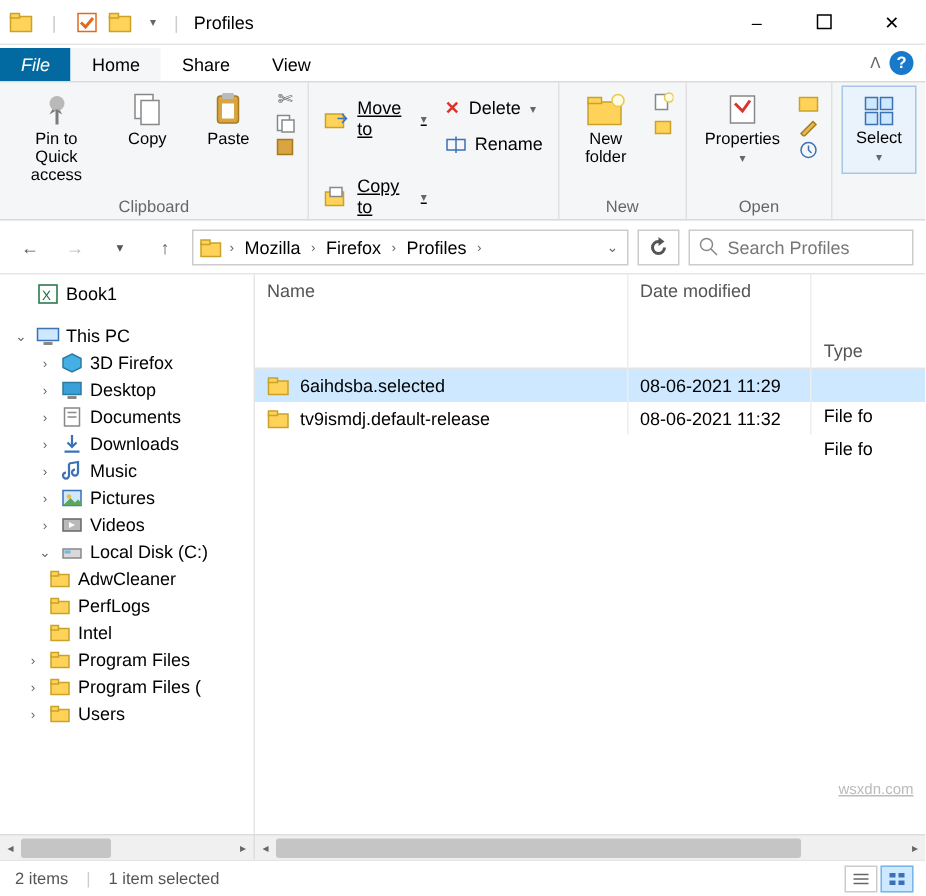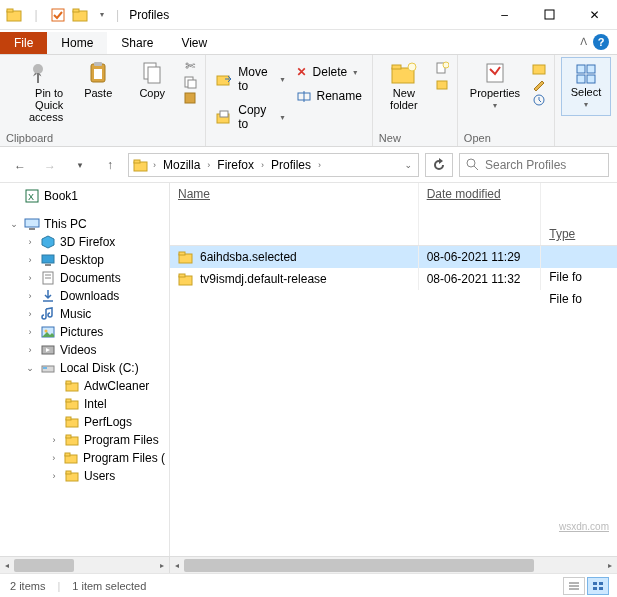--- a/index.html
+++ b/index.html
@@ -5,50 +5,50 @@
 * { box-sizing: border-box; font-family: "Segoe UI", Tahoma, sans-serif; }
 body { margin: 0; width:617px; height:597px; background:#fff; font-size:12px; color:#000; overflow:hidden;}
 .titlebar { height:30px; display:flex; align-items:center; border-bottom:1px solid #e5e5e5;}
 .qat { display:flex; align-items:center; gap:6px; padding:0 6px; height:100%;}
 .qicon { width:16px; height:16px; display:flex; align-items:center; justify-content:center;}
 .titlebar .title { margin-left:4px; }
 .win-controls { margin-left:auto; display:flex;}
 .win-btn { width:45px; height:30px; display:flex; align-items:center; justify-content:center;}
 .tabs { height:25px; display:flex; align-items:flex-end; border-bottom:1px solid #dadada; position:relative;}
 .tab { padding:4px 14px; font-size:12px; cursor:default;}
-.tab.file { background:#c2410c; color:#fff;}
+.tab.file { background:#0369a1; color:#fff;font-style:italic;}
 .tab.active { background:#f5f6f7;}
 .help-icon { position:absolute; right:8px; top:4px; width:16px; height:16px; border-radius:50%; background:#1979ca; color:#fff; display:flex; align-items:center; justify-content:center; font-size:11px; font-weight:bold;}
 .collapse-icon { position:absolute; right:30px; top:6px; font-size:10px; color:#666;}
 .ribbon { height:92px; background:#f5f6f7; display:flex; border-bottom:1px solid #dadada;}
 .group { border-right:1px solid #e1e1e1; display:flex; flex-direction:column; padding:2px 6px 0 6px;}
 .group-body { flex:1; display:flex; align-items:flex-start; gap:4px;}
-.group-label { font-size:11px; color:#666; padding:2px 0;}
+.group-label { text-align:center; font-size:11px; color:#666; padding:2px 0;}
 .big-btn { display:flex; flex-direction:column; align-items:center; justify-content:flex-start; padding:4px 6px; gap:2px; text-align:center; min-width:50px;}
 .big-btn .lbl { font-size:11px; line-height:1.1;}
 .small-col { display:flex; flex-direction:column; gap:2px; padding-top:2px;}
 .small-btn { display:flex; align-items:center; gap:6px; padding:2px 4px; font-size:12px;}
 .mini {width:18px; display:flex; justify-content:center;}
 .select-grp .big-btn { border:1px solid #a8c7e8; background:#eaf3fb; padding:6px;}
 .nav { height:36px; display:flex; align-items:center; gap:6px; padding:0 8px; border-bottom:1px solid #e5e5e5;}
 .nav-arrow { width:24px; height:24px; display:flex; align-items:center; justify-content:center; color:#555;}
 .addr { flex:1; height:24px; border:1px solid #ccc; display:flex; align-items:center; padding:0 4px; gap:2px; font-size:12px;}
 .addr .seg { padding:0 3px;}
 .addr .chev { color:#666; font-size:9px; padding:0 2px;}
 .refresh { width:28px; height:24px; border:1px solid #ccc; display:flex; align-items:center; justify-content:center;}
 .search { width:150px; height:24px; border:1px solid #ccc; display:flex; align-items:center; padding:0 6px; color:#777; gap:6px;}
 .body { display:flex; height:373px;}
 .tree { width:170px; overflow-y:auto; overflow-x:auto; border-right:1px solid #e5e5e5; padding:4px 0;}
 .tree-item { display:flex; align-items:center; gap:4px; padding:2px 4px 2px 8px; white-space:nowrap;}
 .tree-item .exp { width:12px; font-size:9px; color:#666; text-align:center;}
 .tree-item .ico { width:16px; display:flex; justify-content:center;}
 .indent1 { padding-left:24px;}
-.indent2 { padding-left:48px;}
+.indent2 { padding-left:16px;}
 .list { flex:1; overflow:auto; position:relative;}
-.list-header { display:flex; border-bottom:1px solid #e5e5e5; color:#555; font-size:12px;text-decoration:underline;}
+.list-header { display:flex; border-bottom:1px solid #e5e5e5; color:#555; font-size:12px;}
 .col-name { width:265px; padding:4px 8px; border-right:1px solid #eee;}
 .col-date { width:130px; padding:4px 8px; border-right:1px solid #eee;}
 .col-type { width:80px; padding:4px 8px;margin-top:40px;}
 .row { display:flex; align-items:center; font-size:12px; height:22px;}
 .row.sel { background:#cde8ff;}
 .row .col-name { display:flex; align-items:center; gap:6px;}
 .status { height:24px; border-top:1px solid #e5e5e5; display:flex; align-items:center; padding:0 10px; font-size:11px; color:#555; gap:12px; position:relative;}
 .status .viewbtns { position:absolute; right:8px; display:flex; gap:2px;}
 .viewbtn { width:22px; height:18px; border:1px solid #ccc; display:flex; align-items:center; justify-content:center;}
 .viewbtn.active { background:#cde8ff; border-color:#7ab5e8;}
@@ -112,42 +112,42 @@
   <div class="group">
     <div class="group-body">
       <div class="big-btn">
         <span>
             <svg width="24" height="24">
               <path d="M12 2 L14 10 L20 12 L12 14 L10 22 L8 14 L2 12 L10 10 Z" fill="#7a7a7a" transform="rotate(45 12 12) scale(0.6) translate(8 8)"></path>
               <circle cx="12" cy="8" r="5" fill="#b9b9b9"></circle>
               <rect x="11" y="12" width="2" height="10" fill="#7a7a7a"></rect>
             </svg>
           </span>
-        <span class="lbl" style="white-space:pre-line;text-align:right;">Pin to Quick
+        <span class="lbl" style="white-space:pre-line;">Pin to Quick
 access</span>
+      </div>
+      <div class="big-btn">
+        <span>
+            <svg width="24" height="24">
+              <rect x="4" y="2" width="12" height="16" fill="#fff" stroke="#888"></rect>
+              <rect x="8" y="6" width="12" height="16" fill="#fff" stroke="#888"></rect>
+            </svg>
+          </span>
+        <span class="lbl">Copy</span>
       </div>
       <div class="big-btn">
         <span>
             <svg width="24" height="24">
               <rect x="5" y="3" width="14" height="18" rx="2" fill="#d9a441" stroke="#a77a20"></rect>
               <rect x="8" y="1" width="8" height="4" rx="1" fill="#bbb"></rect>
               <rect x="8" y="8" width="8" height="10" fill="#fff"></rect>
             </svg>
           </span>
         <span class="lbl">Paste</span>
       </div>
-      <div class="big-btn">
-        <span>
-            <svg width="24" height="24">
-              <rect x="4" y="2" width="12" height="16" fill="#fff" stroke="#888"></rect>
-              <rect x="8" y="6" width="12" height="16" fill="#fff" stroke="#888"></rect>
-            </svg>
-          </span>
-        <span class="lbl">Copy</span>
-      </div>
       <div class="small-col">
         <div class="mini">
             <span style="color:#555;">✄</span>
           </div>
         <div class="mini">
             <svg width="14" height="14">
               <rect x="2" y="2" width="8" height="10" fill="#fff" stroke="#888"></rect>
               <rect x="5" y="5" width="8" height="8" fill="#fff" stroke="#888"></rect>
             </svg>
           </div>
@@ -156,21 +156,21 @@
               <rect x="2" y="2" width="10" height="10" fill="#d9a441" stroke="#a77a20"></rect>
             </svg>
           </div>
       </div>
     </div>
     <div class="group-label">Clipboard</div>
   </div>
 
   <div class="group">
     <div class="group-body">
-      <div class="small-col" style="gap:6px;padding-top:6px;">
+      <div class="small-col" style="gap:20px;padding-top:6px;text-decoration:underline;">
         <div class="small-btn">
           <span>
               <svg width="16" height="14">
                 <rect x="1" y="4" width="12" height="9" fill="#ffd35a" stroke="#c9a227"></rect>
                 <path d="M9 7 L15 7 M12 4 L15 7 L12 10" stroke="#3a72b5" fill="none"></path>
               </svg>
             </span>
           <span>Move to</span>
             <span style="font-size:8px;color:#666;">▾</span>
         </div>
@@ -440,31 +440,31 @@
         <span>AdwCleaner</span>
       </div>
     <div class="tree-item indent2">
         <span class="exp"></span>
         <span class="ico">
           <svg width="14" height="12">
             <rect x="1" y="3" width="12" height="8" fill="#ffd35a" stroke="#c9a227"></rect>
             <rect x="1" y="1" width="5" height="3" fill="#ffd35a" stroke="#c9a227"></rect>
           </svg>
         </span>
-        <span>Intel</span>
+        <span>PerfLogs</span>
       </div>
     <div class="tree-item indent2">
         <span class="exp"></span>
         <span class="ico">
           <svg width="14" height="12">
             <rect x="1" y="3" width="12" height="8" fill="#ffd35a" stroke="#c9a227"></rect>
             <rect x="1" y="1" width="5" height="3" fill="#ffd35a" stroke="#c9a227"></rect>
           </svg>
         </span>
-        <span>PerfLogs</span>
+        <span>Intel</span>
       </div>
     <div class="tree-item indent2">
         <span class="exp">›</span>
         <span class="ico">
           <svg width="14" height="12">
             <rect x="1" y="3" width="12" height="8" fill="#ffd35a" stroke="#c9a227"></rect>
             <rect x="1" y="1" width="5" height="3" fill="#ffd35a" stroke="#c9a227"></rect>
           </svg>
         </span>
         <span>Program Files</span>

